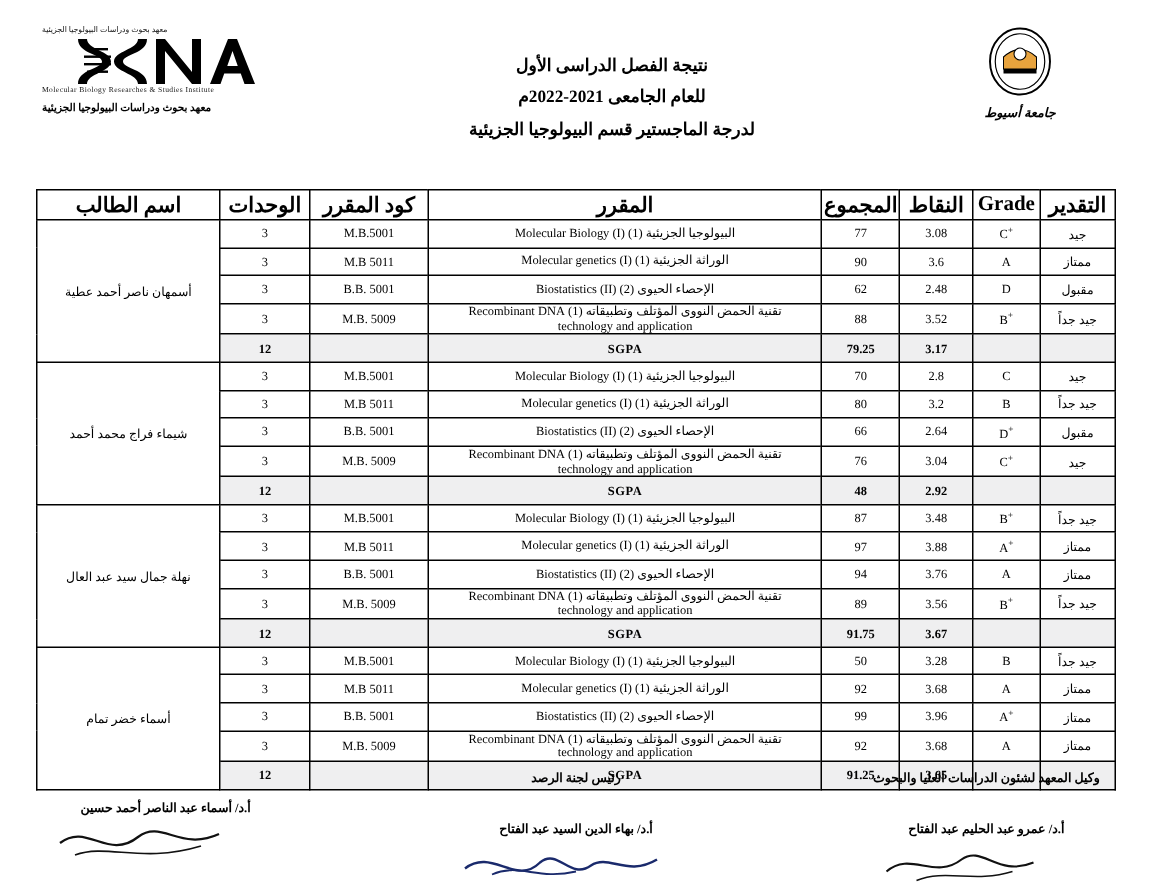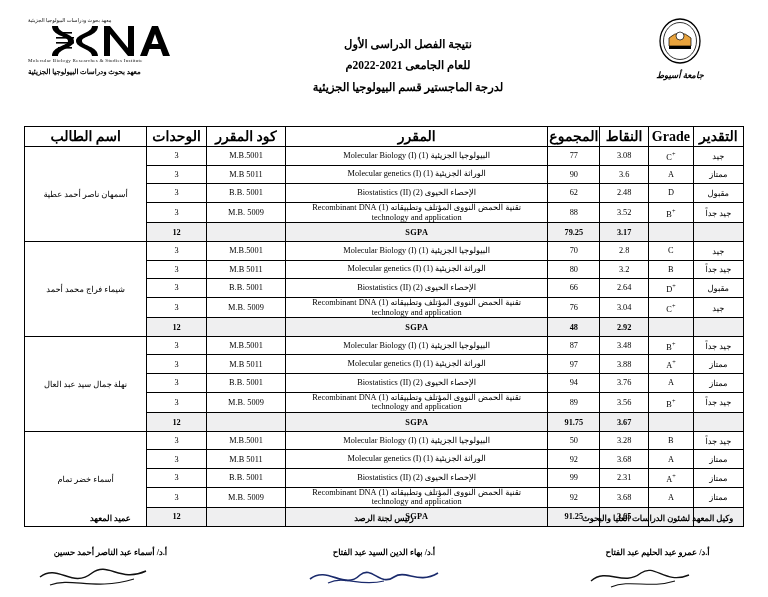--- a/index.html
+++ b/index.html
@@ -427,21 +427,21 @@
             <td class="grade-en">A</td>
             <td class="num">3.68</td>
             <td class="num">92</td>
             <td class="subject"><span class="ar">الوراثة الجزيئية (1)</span> <span class="en">Molecular genetics (I)</span></td>
             <td class="num">M.B 5011</td>
             <td class="num">3</td>
           </tr>
           <tr>
             <td>ممتاز</td>
             <td class="grade-en">A<span class="sup">+</span></td>
-            <td class="num">2.31</td>
+            <td class="num">3.96</td>
             <td class="num">99</td>
             <td class="subject"><span class="ar">الإحصاء الحيوى (2)</span> <span class="en">Biostatistics (II)</span></td>
             <td class="num">B.B. 5001</td>
             <td class="num">3</td>
           </tr>
           <tr>
             <td>ممتاز</td>
             <td class="grade-en">A</td>
             <td class="num">3.68</td>
             <td class="num">92</td>
@@ -480,21 +480,20 @@
       <div class="person">أ.د/ بهاء الدين السيد عبد الفتاح</div>
       <div class="scribble">
         <svg width="170" height="34" viewBox="0 0 170 34">
           <path d="M12 18 C30 4, 46 30, 62 14 C74 4, 82 26, 96 16 C108 8, 120 24, 140 12" fill="none" stroke="#1a2a6c" stroke-width="1.6"></path>
           <path d="M30 22 C48 14, 60 26, 86 20" fill="none" stroke="#1a2a6c" stroke-width="1.2"></path>
         </svg>
       </div>
     </div>
 
     <div class="sig-col">
-      <div class="role">عميد المعهد</div>
       <div class="person">أ.د/ أسماء عبد الناصر أحمد حسين</div>
       <div class="scribble">
         <svg width="170" height="34" viewBox="0 0 170 34">
           <path d="M16 16 C34 2, 48 28, 68 12 C84 0, 96 22, 122 10" fill="none" stroke="#111" stroke-width="1.5"></path>
           <path d="M26 24 C48 16, 70 30, 110 18" fill="none" stroke="#111" stroke-width="1.1"></path>
         </svg>
       </div>
     </div>
 
   </div>

